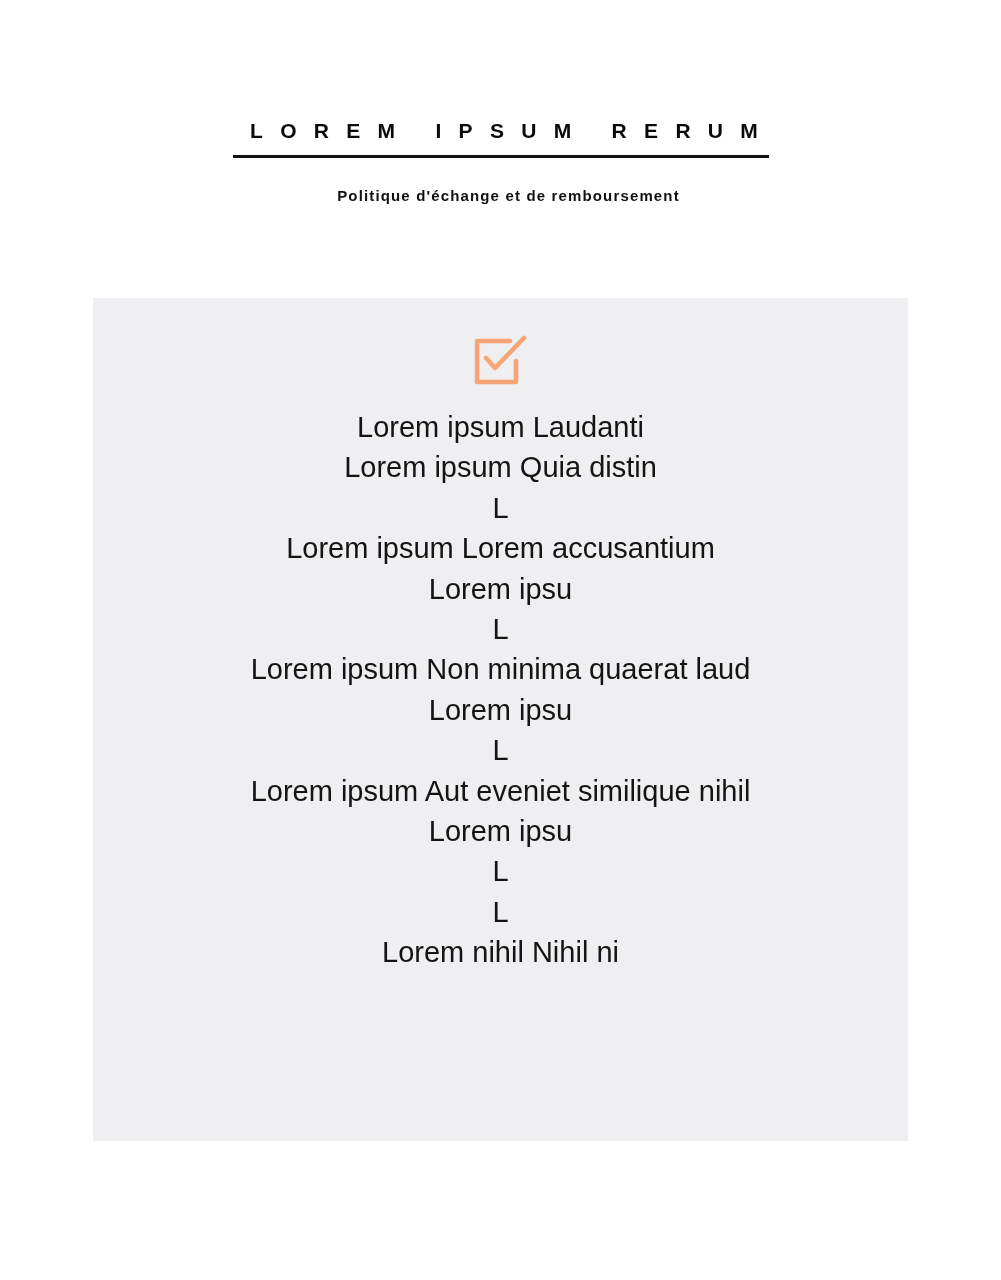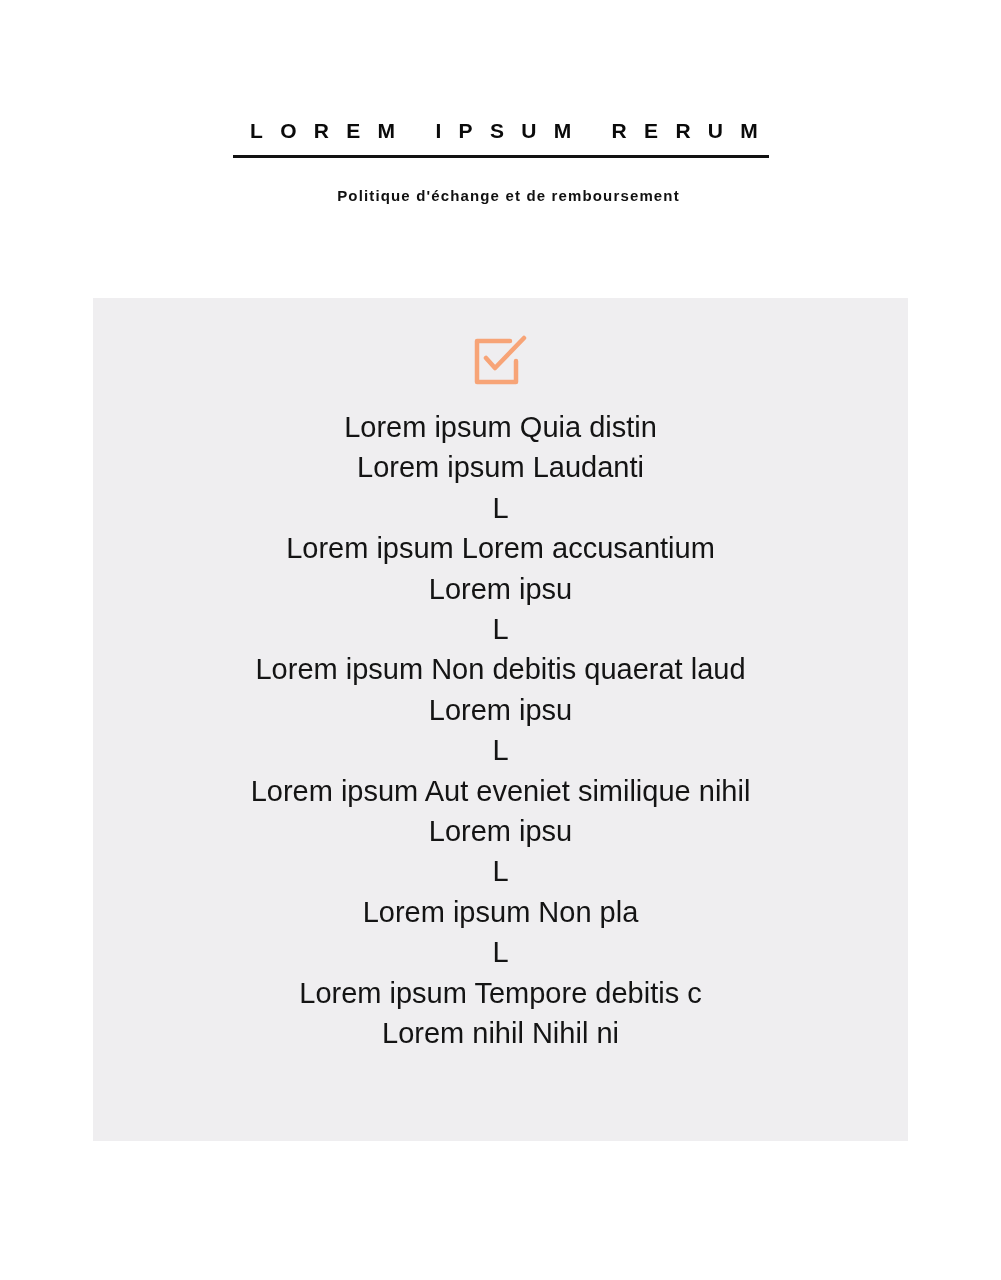--- a/index.html
+++ b/index.html
@@ -98,29 +98,27 @@
 </div>
 
 <div class="panel"></div>
 
 <svg class="check-icon" viewBox="0 0 56 52" xmlns="http://www.w3.org/2000/svg">
   <path d="M38 7 H5 V48 H44 V27" fill="none" stroke="#f7a477" stroke-width="4.5" stroke-linecap="round" stroke-linejoin="round"></path>
   <path d="M14 24 L23 34 L52 4" fill="none" stroke="#f7a477" stroke-width="4.5" stroke-linecap="round" stroke-linejoin="round"></path>
 </svg>
 
 <div class="lines">
+  <span class="line">Lorem ipsum Laudanti</span>
   <span class="line">Lorem ipsum Quia distin</span>
-  <span class="line">Lorem ipsum Laudanti</span>
   <span class="line">L</span>
   <span class="line">Lorem ipsum Lorem accusantium</span>
   <span class="line">Lorem ipsu</span>
   <span class="line">L</span>
-  <span class="line">Lorem ipsum Non debitis quaerat laud</span>
+  <span class="line">Lorem ipsum Non minima quaerat laud</span>
   <span class="line">Lorem ipsu</span>
   <span class="line">L</span>
   <span class="line">Lorem ipsum Aut eveniet similique nihil</span>
   <span class="line">Lorem ipsu</span>
   <span class="line">L</span>
-  <span class="line">Lorem ipsum Non pla</span>
   <span class="line">L</span>
-  <span class="line">Lorem ipsum Tempore debitis c</span>
   <span class="line">Lorem nihil Nihil ni</span>
 </div>
 
 </body></html>

